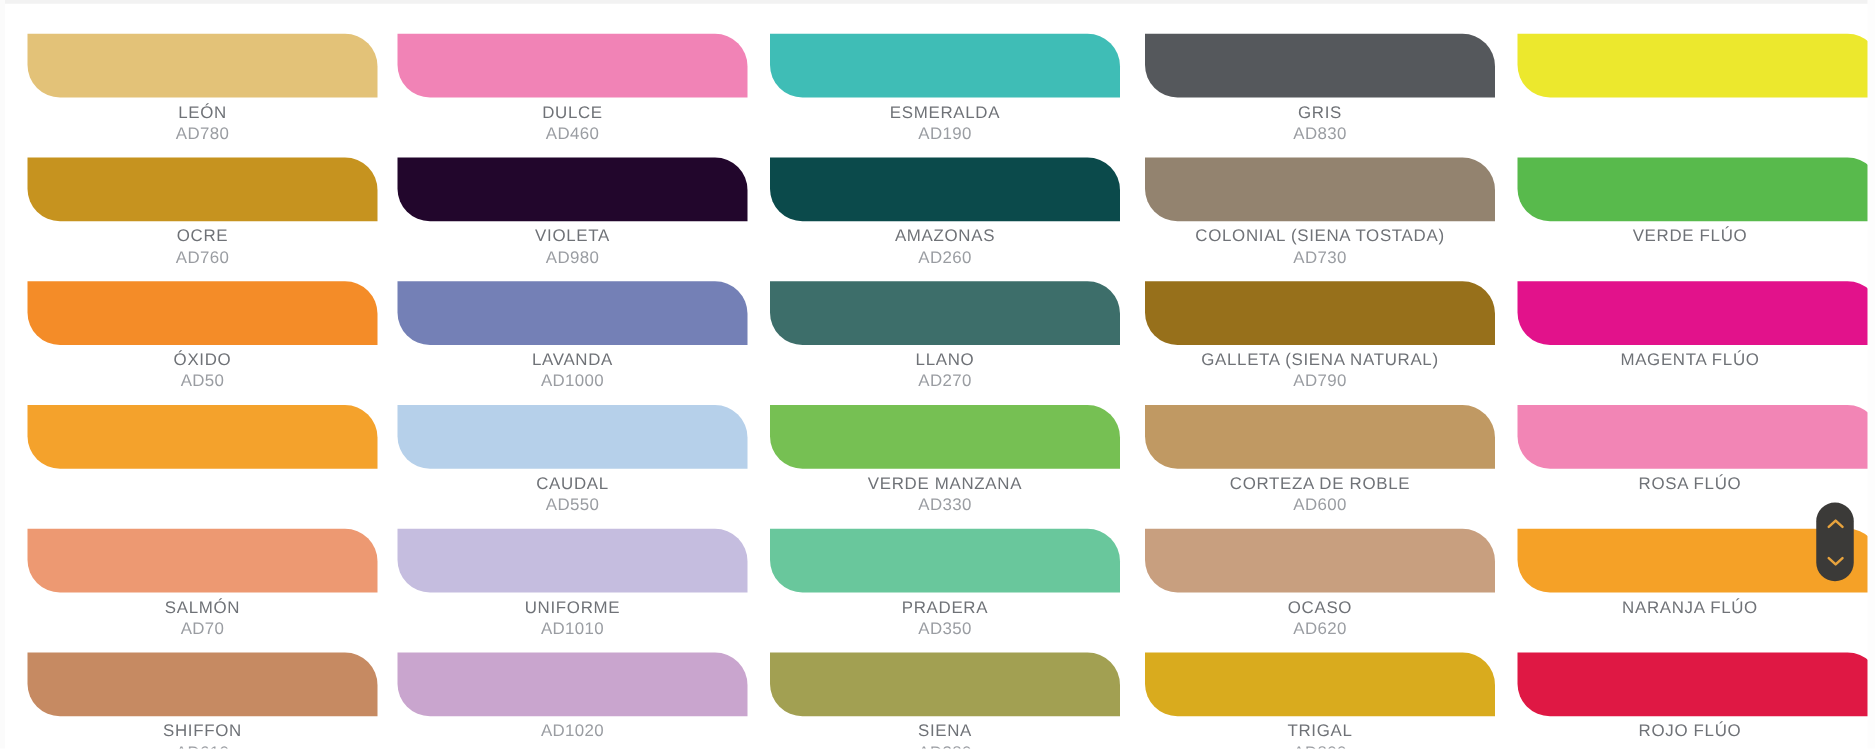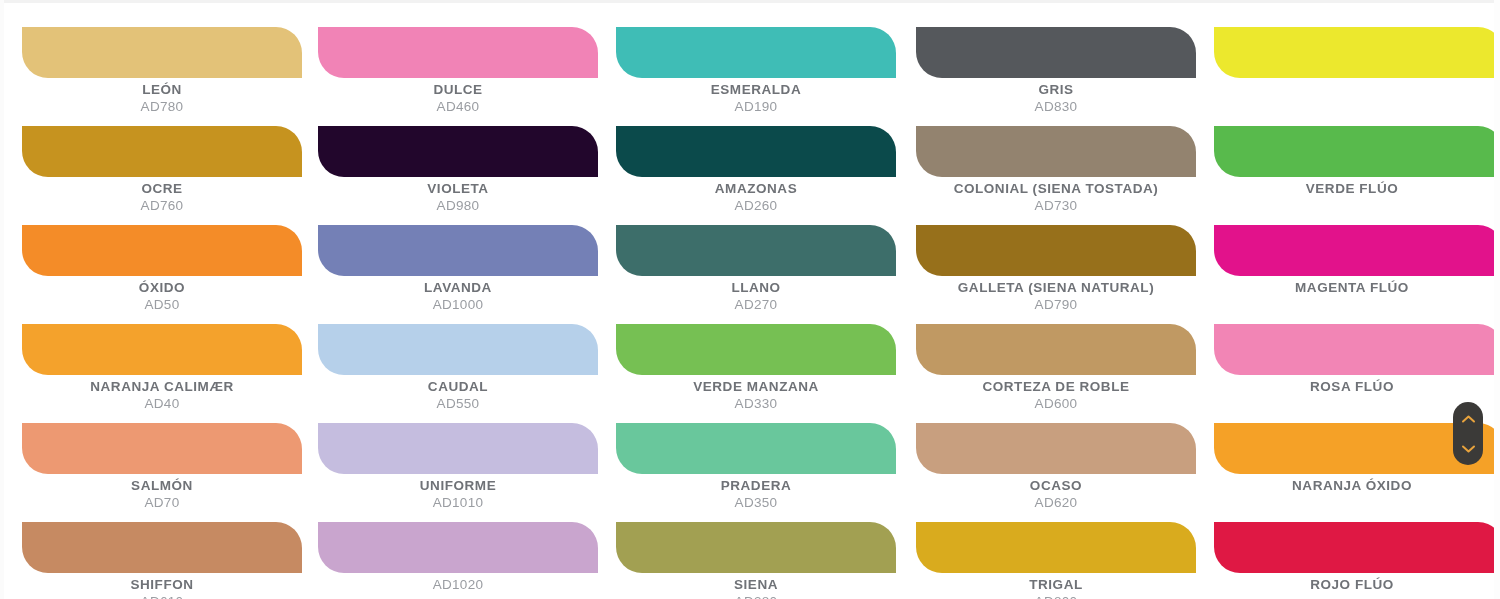--- a/index.html
+++ b/index.html
@@ -86,21 +86,21 @@
   .swatch-caption {
     text-align: center;
     width: 280px;
     padding-top: 3px;
   }
   .col-5 .swatch-caption { width: 276px; }
 
   .swatch-name {
     display: block;
     font-size: 13.5px;
-    font-weight: bold;
+    font-weight: normal;
     letter-spacing: 0.55px;
     color: #6f7277;
     line-height: 17px;
     white-space: nowrap;
   }
 
   .swatch-code {
     display: block;
     font-size: 13.5px;
     font-weight: normal;
@@ -164,24 +164,20 @@
         </div>
         <div class="swatch-cell">
           <div class="swatch-chip" style="background: rgb(244, 140, 40);"></div>
           <div class="swatch-caption">
             <span class="swatch-name">ÓXIDO</span>
             <span class="swatch-code">AD50</span>
           </div>
         </div>
         <div class="swatch-cell">
           <div class="swatch-chip" style="background: rgb(244, 162, 44);"></div>
-          <div class="swatch-caption">
-            <span class="swatch-name">NARANJA CALIMÆR</span>
-            <span class="swatch-code">AD40</span>
-          </div>
         </div>
         <div class="swatch-cell">
           <div class="swatch-chip" style="background: rgb(237, 153, 114);"></div>
           <div class="swatch-caption">
             <span class="swatch-name">SALMÓN</span>
             <span class="swatch-code">AD70</span>
           </div>
         </div>
         <div class="swatch-cell">
           <div class="swatch-chip" style="background: rgb(198, 138, 98);"></div>
@@ -344,21 +340,21 @@
         </div>
         <div class="swatch-cell">
           <div class="swatch-chip" style="background: rgb(242, 133, 181);"></div>
           <div class="swatch-caption">
             <span class="swatch-name">ROSA FLÚO</span>
           </div>
         </div>
         <div class="swatch-cell">
           <div class="swatch-chip" style="background: rgb(245, 161, 39);"></div>
           <div class="swatch-caption">
-            <span class="swatch-name">NARANJA ÓXIDO</span>
+            <span class="swatch-name">NARANJA FLÚO</span>
           </div>
         </div>
         <div class="swatch-cell">
           <div class="swatch-chip" style="background: rgb(223, 24, 68);"></div>
           <div class="swatch-caption">
             <span class="swatch-name">ROJO FLÚO</span>
           </div>
         </div>
       </div>
     </div>

